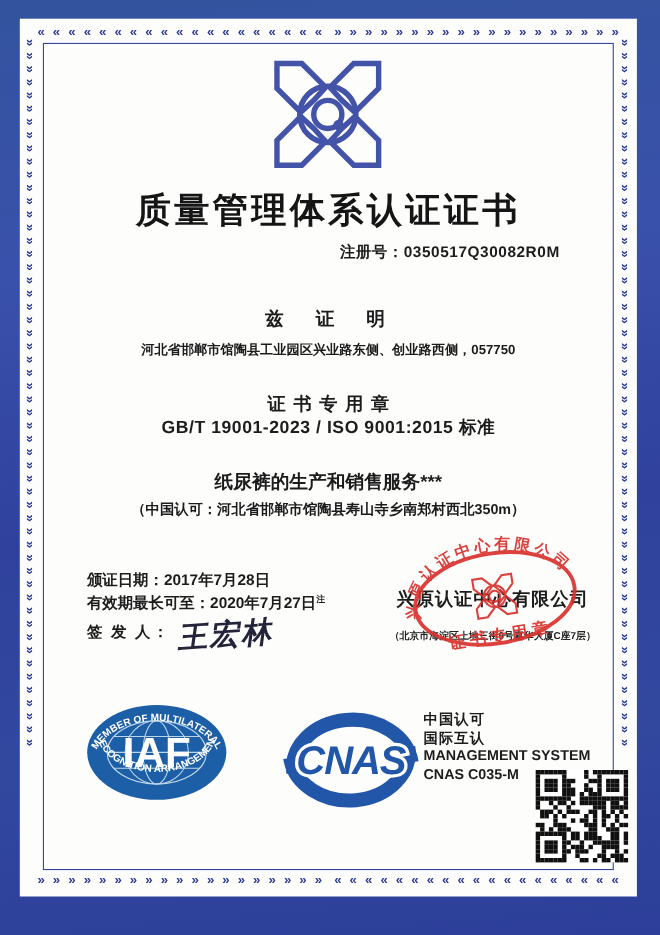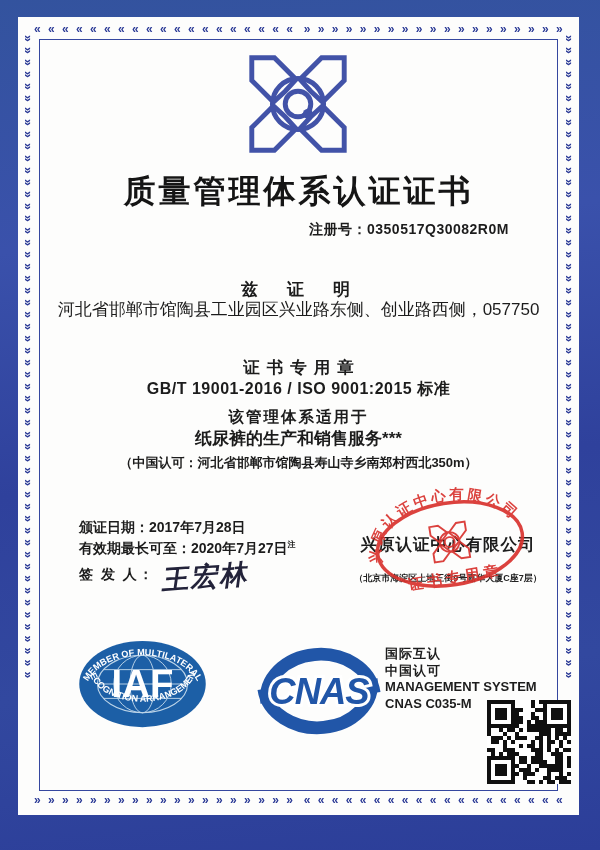--- a/index.html
+++ b/index.html
@@ -19,21 +19,21 @@
   .chev-right{right:4px;}
   .chev-top span,.chev-bottom span{letter-spacing:2px;overflow:hidden;white-space:nowrap;max-width:49%;}
   .inner-line{position:absolute;left:21px;top:22px;right:21px;bottom:24px;border:1.5px solid #35479f;}
   
   .abs{position:absolute;}
   .ctr{left:0;right:0;text-align:center;}
   .title{top:153px;font-size:32px;font-weight:bold;letter-spacing:3px;color:#151515;}
   .reg{top:204px;left:291px;font-size:14px;font-weight:600;letter-spacing:.5px;}
   .certify{top:243px;font-size:17px;font-weight:bold;letter-spacing:6px;margin-top:18px;}
   .company{top:263px;font-size:21px;font-weight:bold;letter-spacing:1px;}
-  .caddr{top:281px;font-size:17px;font-weight:normal;}
+  .caddr{top:293px;font-size:12px;font-weight:bold;}
   .credit{top:314px;font-size:14px;font-weight:bold;}
   .conform{top:340px;font-size:16.5px;font-weight:bold;letter-spacing:7px;padding-left:7px;}
   .standard{top:362px;font-size:16px;font-weight:bold;letter-spacing:.5px;}
   .scopehead{top:390px;font-size:15.5px;font-weight:600;letter-spacing:2px;}
   .scope{top:410px;font-size:17px;font-weight:bold;}
   .sites{top:437px;font-size:13px;font-weight:bold;}
   .ldate{left:61px;font-size:14px;font-weight:bold;}
   .d1{top:502px;}
   .d2{top:522px;}
   .d2 sup{font-size:8px;}
@@ -79,22 +79,21 @@
     </g>
   </svg>
 
   <div class="abs ctr title">质量管理体系认证证书</div>
   <div class="abs reg">注册号：0350517Q30082R0M</div>
 
   <div class="abs ctr certify">兹　证　明</div>
   <div class="abs ctr caddr">河北省邯郸市馆陶县工业园区兴业路东侧、创业路西侧，057750</div>
 
   <div class="abs ctr conform">证书专用章</div>
-  <div class="abs ctr standard">GB/T 19001-2016 / ISO 9001:2015 标准</div>
-  <div class="abs ctr scopehead">该管理体系适用于</div>
+  <div class="abs ctr standard">GB/T 19001-2023 / ISO 9001:2015 标准</div>
   <div class="abs ctr scope">纸尿裤的生产和销售服务***</div>
   <div class="abs ctr sites">（中国认可：河北省邯郸市馆陶县寿山寺乡南郑村西北350m）</div>
 
   <div class="abs ldate d1">颁证日期：2017年7月28日</div>
   <div class="abs ldate d2">
     <span>有效期最长可至：2020年7月27日</span><sup>注</sup>
   </div>
   <div class="abs issuer">
     <span>签 发 人：</span>
     <span class="sig">王宏林</span>
@@ -136,22 +135,22 @@
     <text x="70" y="62" text-anchor="middle" font-size="40" font-weight="bold" fill="#ffffff">IAF</text>
   </svg>
 
   <svg class="abs cnas" viewBox="0 0 130 100">
     <path d="M 12 62 A 52 42 0 1 1 121 52" fill="none" stroke="#2156a8" stroke-width="13"></path>
     <path d="M 118 38 A 52 42 0 1 1 9 48" fill="none" stroke="#2156a8" stroke-width="13"></path>
     <text x="65" y="63" text-anchor="middle" font-size="37" font-weight="bold" font-style="italic" fill="#2156a8" stroke="#ffffff" stroke-width="6" paint-order="stroke" letter-spacing="-1">CNAS</text>
   </svg>
 
   <div class="abs accblock">
+    <div>中国认可</div>
     <div>国际互认</div>
-    <div>中国认可</div>
     <div class="en">MANAGEMENT SYSTEM</div>
     <div class="en">CNAS C035-M</div>
   </div>
 
   <div class="abs qr">
       <i style="grid-area: 1 / 1;"></i>
       <i style="grid-area: 1 / 2;"></i>
       <i style="grid-area: 1 / 3;"></i>
       <i style="grid-area: 1 / 4;"></i>
       <i style="grid-area: 1 / 5;"></i>

